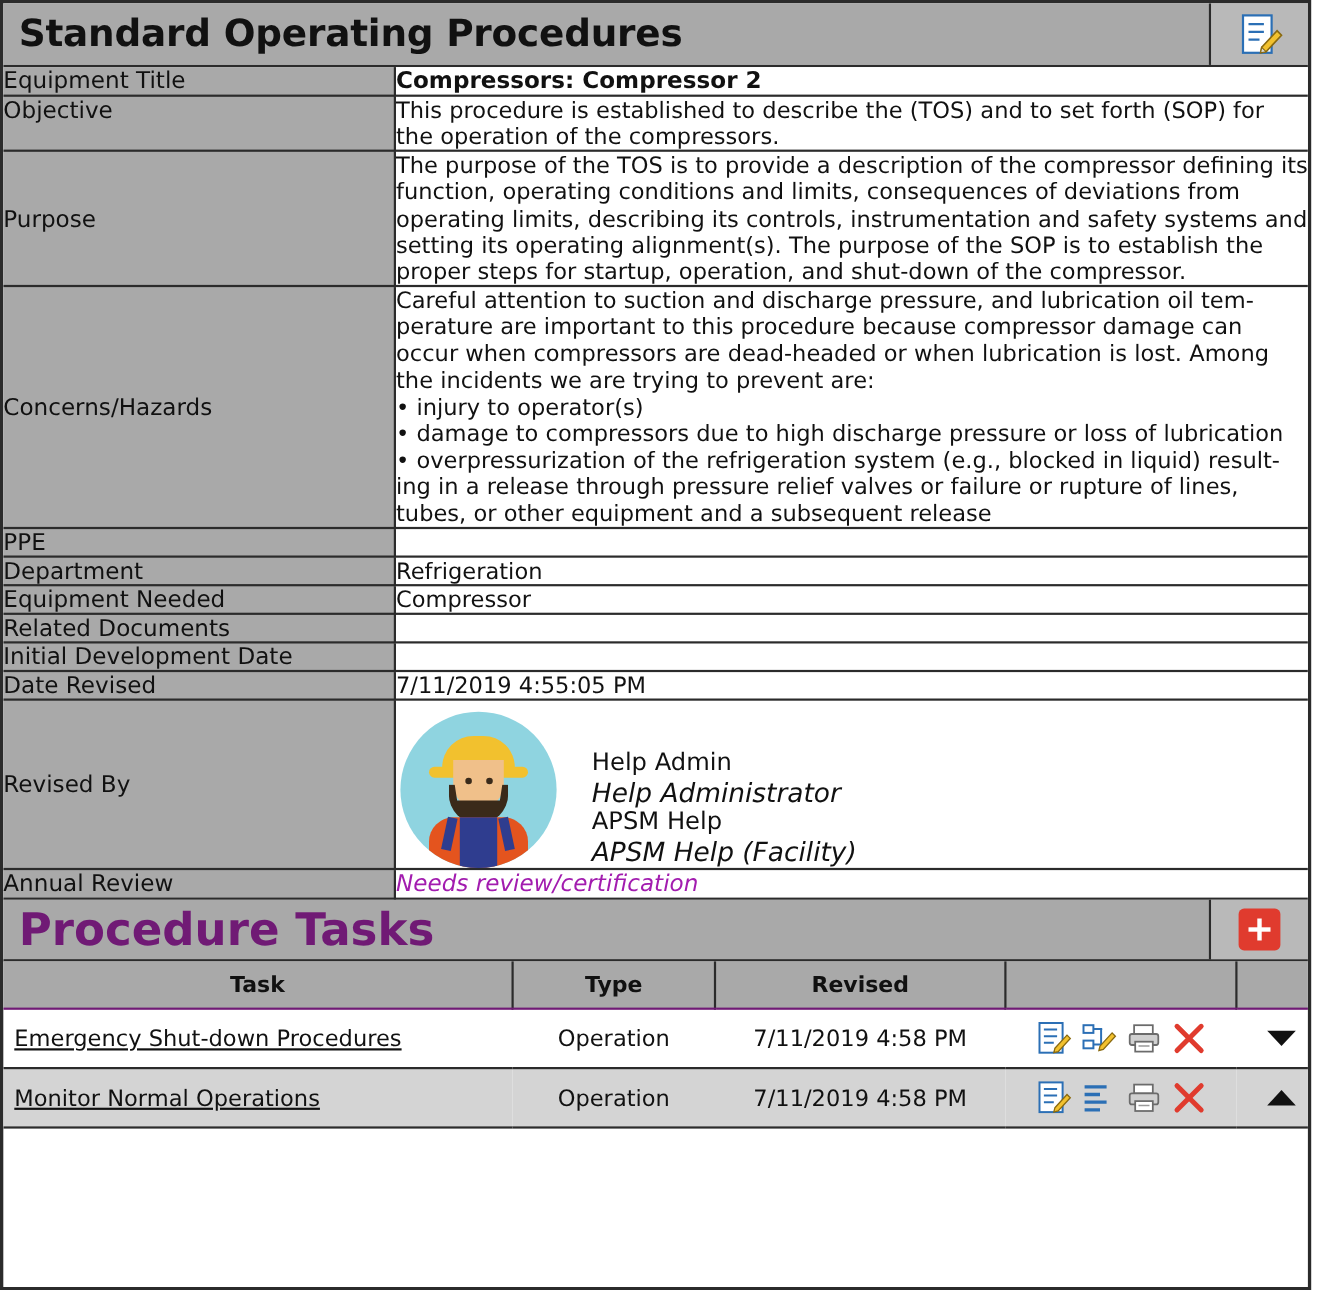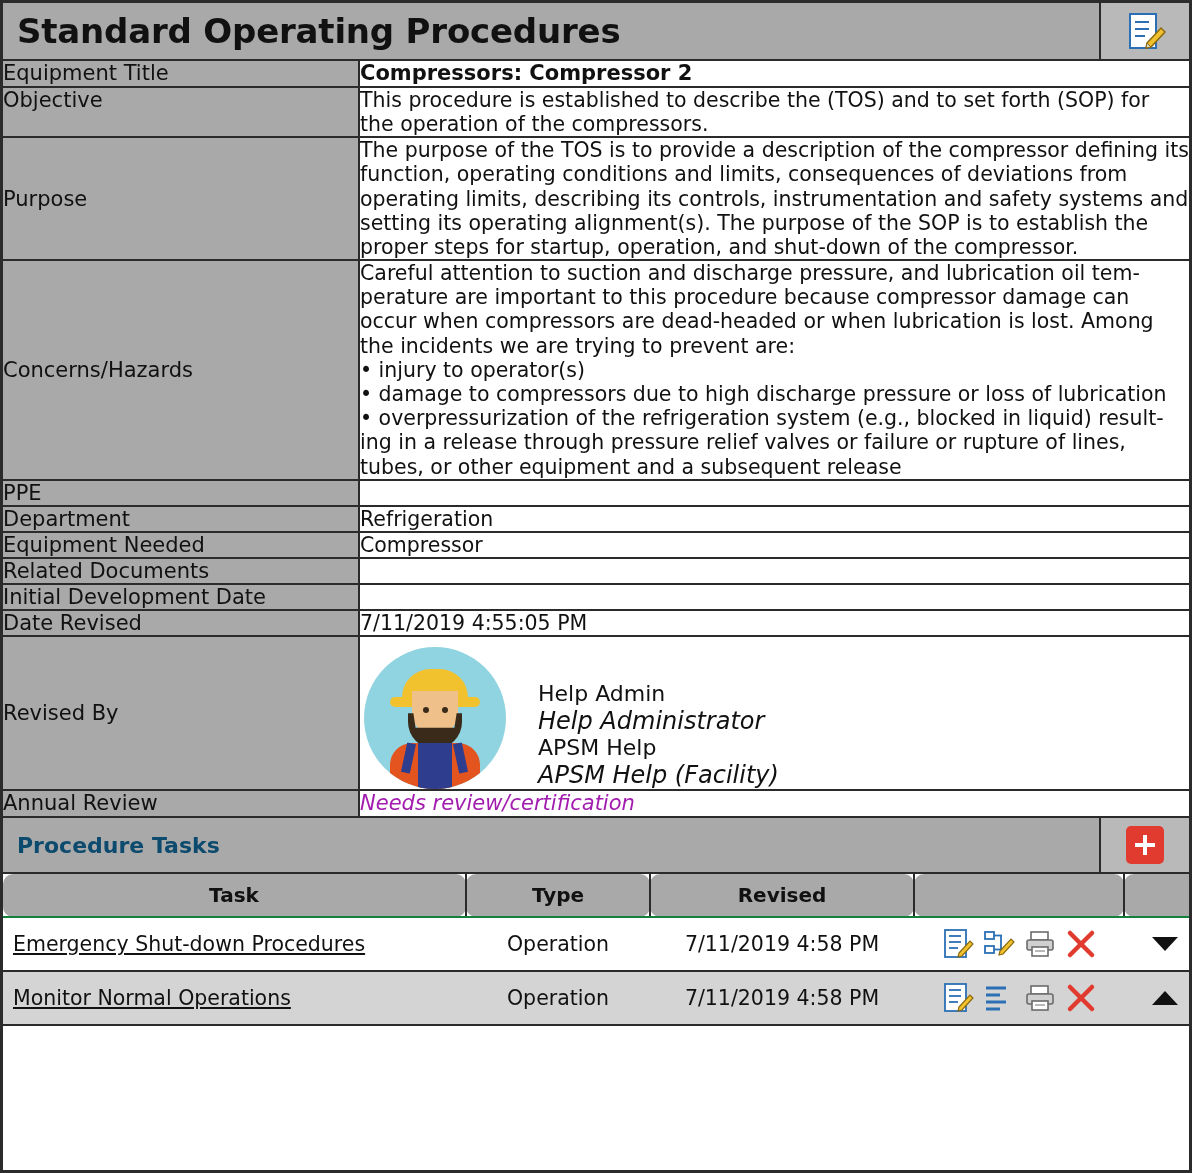--- a/index.html
+++ b/index.html
@@ -199,23 +199,23 @@
     align-items: stretch;
     height: 54px;
     background: #a9a9a9;
     border-bottom: 2px solid #2b2b2b;
   }
   .tasks-title {
     flex: 1 1 auto;
     display: flex;
     align-items: center;
     padding-left: 14px;
-    font-size: 22px;
+    font-size: 41px;
     font-weight: bold;
-    color: #0c4a6e;
+    color: #701a75;
     border-right: 2px solid #2b2b2b;
   }
   .tasks-add {
     width: 88px;
     display: flex;
     align-items: center;
     justify-content: center;
     background: #b9b9b9;
   }
   .plus-btn {
@@ -233,26 +233,25 @@
   .plus-btn::after  { left: 17px; top: 9px; width: 4px; height: 20px; }
 
   .task-table {
     width: 100%;
     border-collapse: collapse;
     table-layout: fixed;
   }
   .task-table th {
     background: #a9a9a9;
     border-right: 2px solid #2b2b2b;
-    border-bottom: 2px solid #15803d;
+    border-bottom: 2px solid #701a75;
     font-size: 20px;
     font-weight: bold;
     color: #111111;
     padding: 9px 0;
-    border-radius: 10px;
   }
   .task-table th:last-child { border-right: none; }
   .task-table td {
     border-bottom: 2px solid #2b2b2b;
     font-size: 20.5px;
     color: #111111;
     padding: 9px 0;
     text-align: center;
   }
   .task-table tr.alt td { background: #d4d4d4; }

